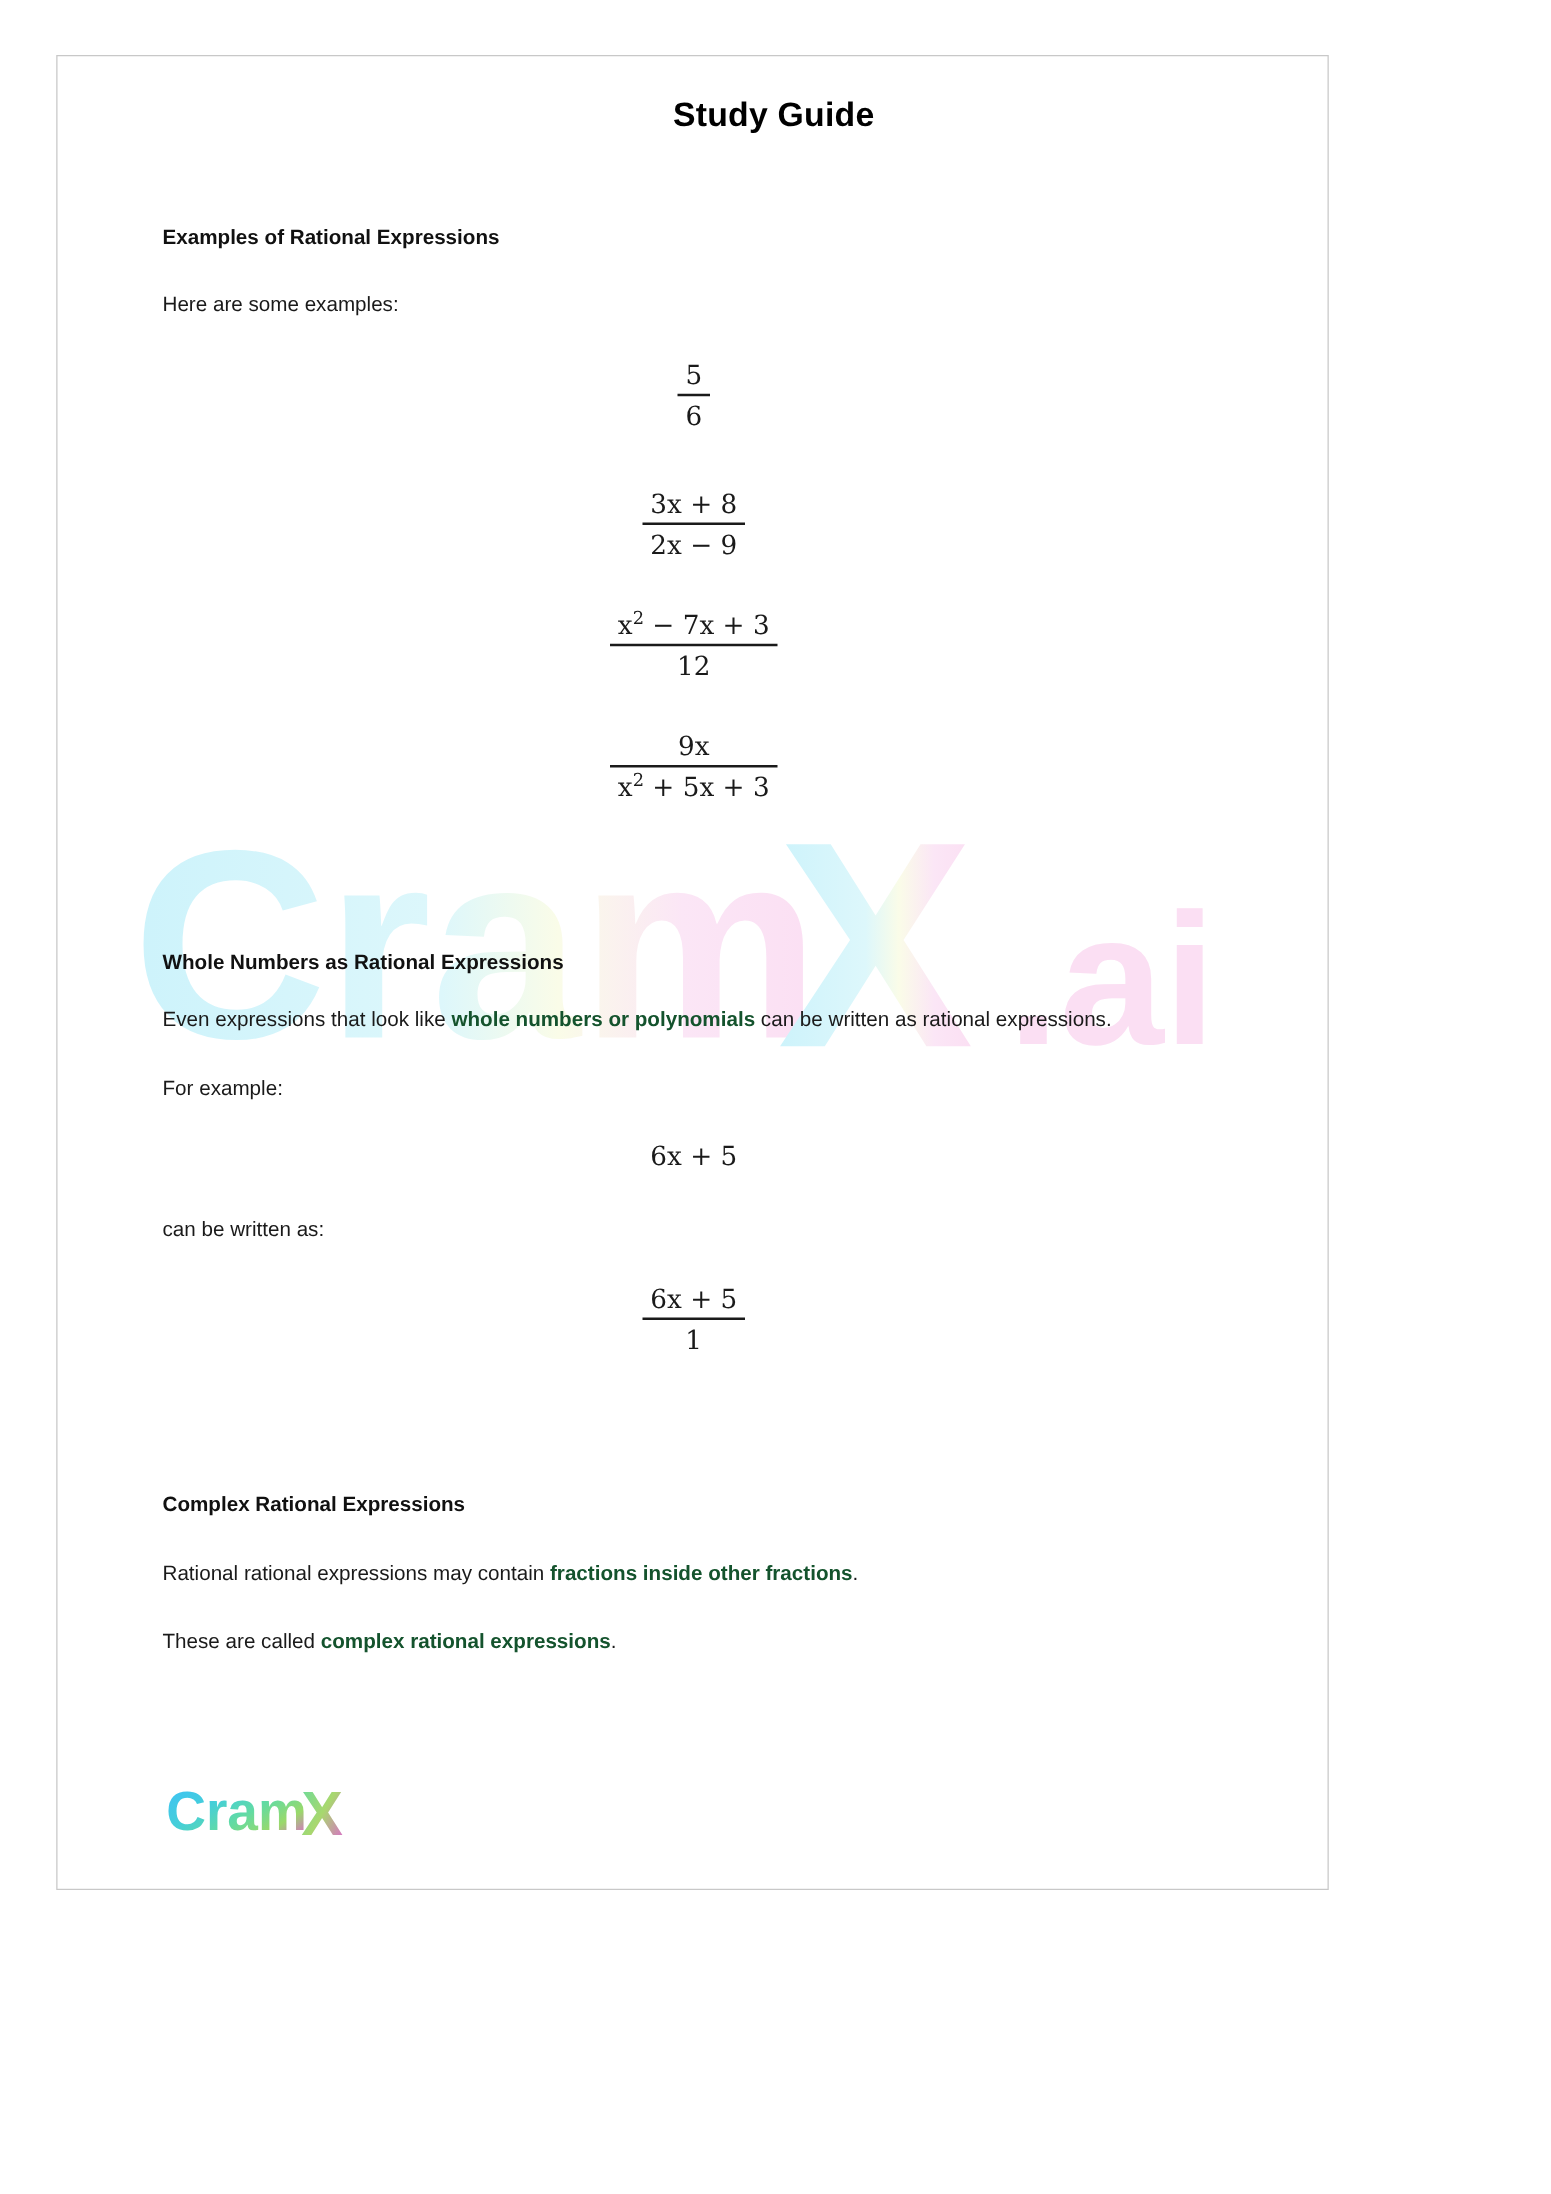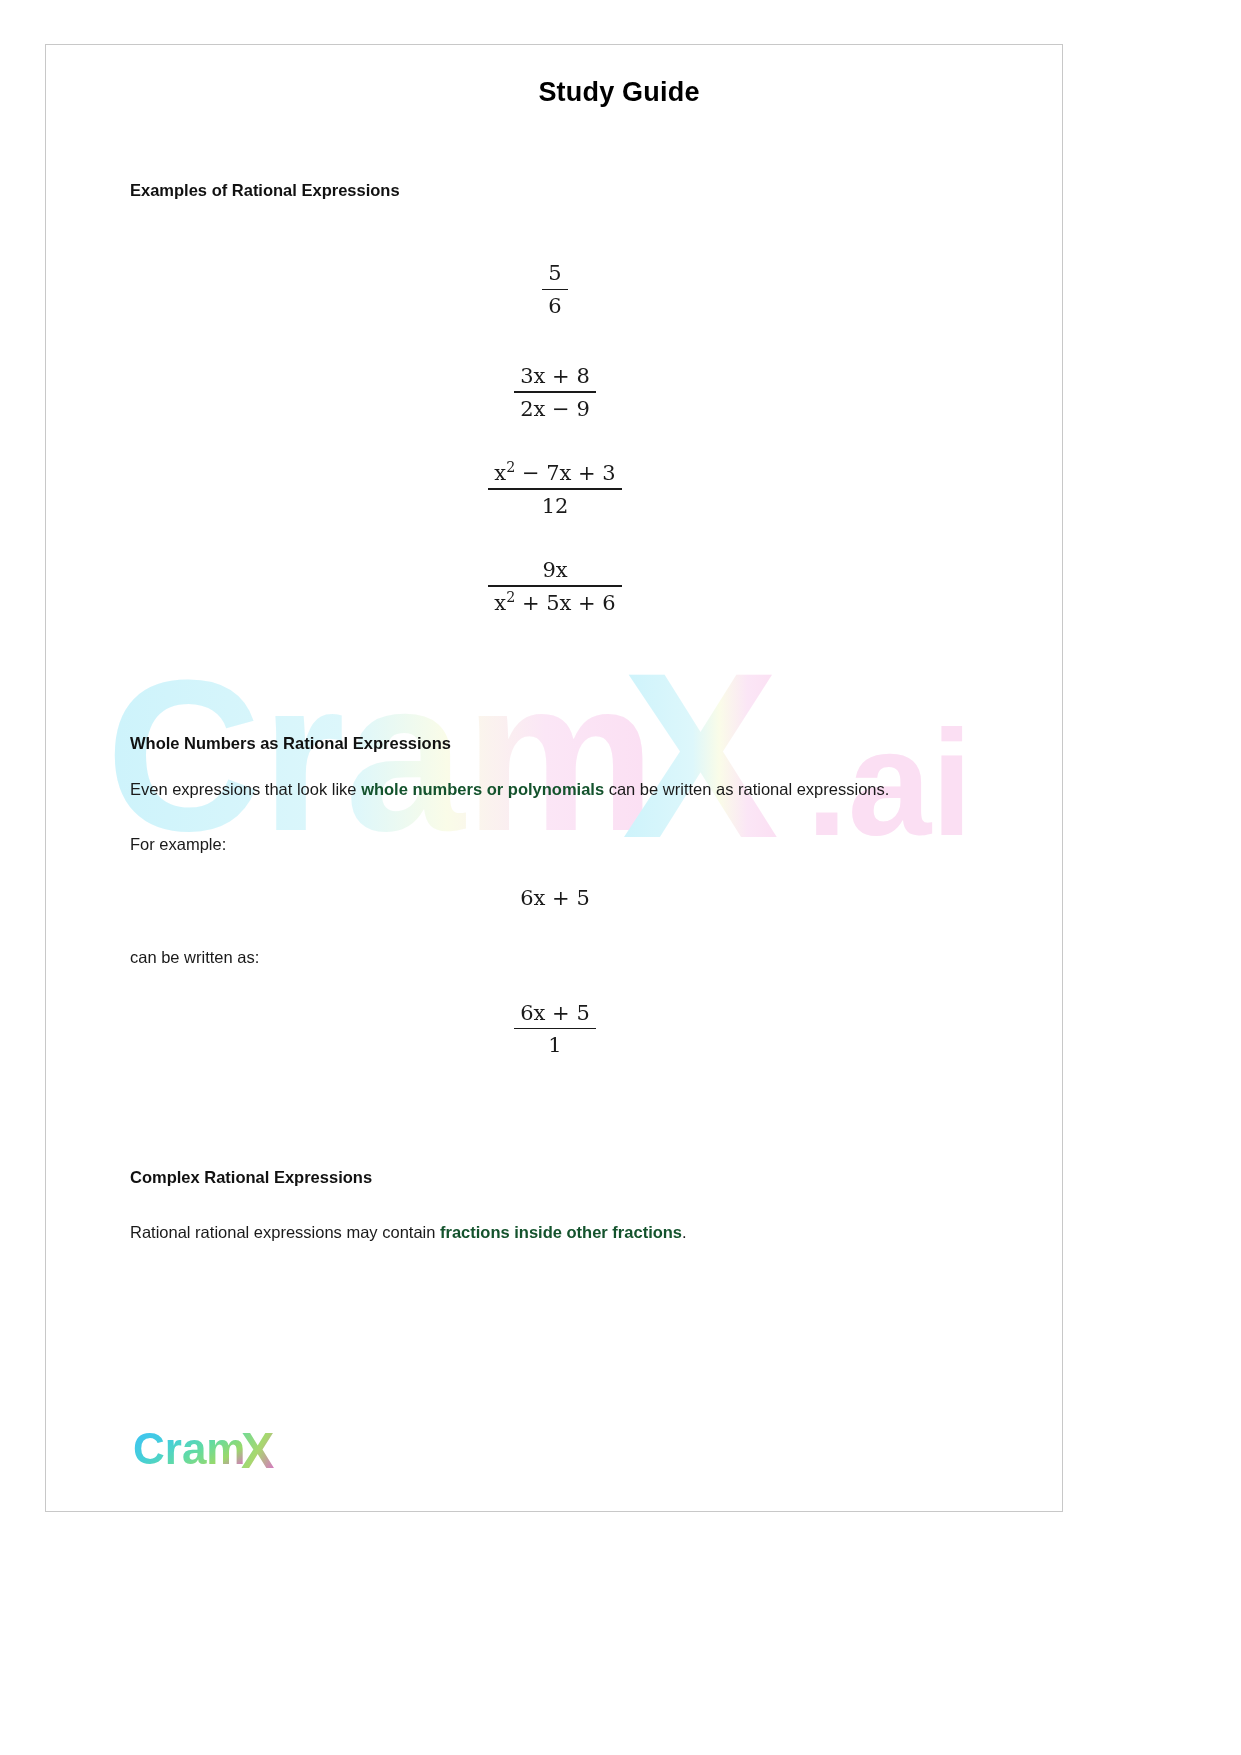--- a/index.html
+++ b/index.html
@@ -172,20 +172,21 @@
   <div class="content">
 
     <div class="doc-title">Study Guide</div>
 
     <div class="body-col">
 
       <h3 class="sec">Examples of Rational Expressions</h3>
 
       <div class="sp-30"></div>
 
+      <p class="para">Here are some examples:</p>
 
       <div class="sp-30"></div>
 
       <div class="math-row">
         <span class="math">
           <span class="frac">
             <span class="num">5</span>
             <span class="bar"></span>
             <span class="den">6</span>
           </span>
@@ -216,21 +217,21 @@
         </span>
       </div>
 
       <div class="sp-40"></div>
 
       <div class="math-row">
         <span class="math">
           <span class="frac">
             <span class="num">9x</span>
             <span class="bar"></span>
-            <span class="den inline-math"><span>x</span><sup class="exp">2</sup><span> + 5x + 6</span></span>
+            <span class="den inline-math"><span>x</span><sup class="exp">2</sup><span> + 5x + 3</span></span>
           </span>
         </span>
       </div>
 
       <div class="sp-40"></div>
 
 
       <div class="sp-78"></div>
 
       <h3 class="sec">Whole Numbers as Rational Expressions</h3>
@@ -271,20 +272,21 @@
       <div class="sp-70"></div>
 
       <h3 class="sec">Complex Rational Expressions</h3>
 
       <div class="sp-30"></div>
 
       <p class="para"><span>Rational rational expressions may contain </span><b>fractions inside other fractions</b><span>.</span></p>
 
       <div class="sp-28"></div>
 
+      <p class="para"><span>These are called </span><b>complex rational expressions</b><span>.</span></p>
 
     </div>
 
     <div class="footer-logo">
       <svg viewBox="0 0 170 60" xmlns="http://www.w3.org/2000/svg">
         <defs>
           <linearGradient id="lg" x1="0" y1="0.2" x2="1" y2="0.9">
             <stop offset="0%" stop-color="#3fc4f2"></stop>
             <stop offset="30%" stop-color="#45cfd8"></stop>
             <stop offset="55%" stop-color="#63dba2"></stop>

